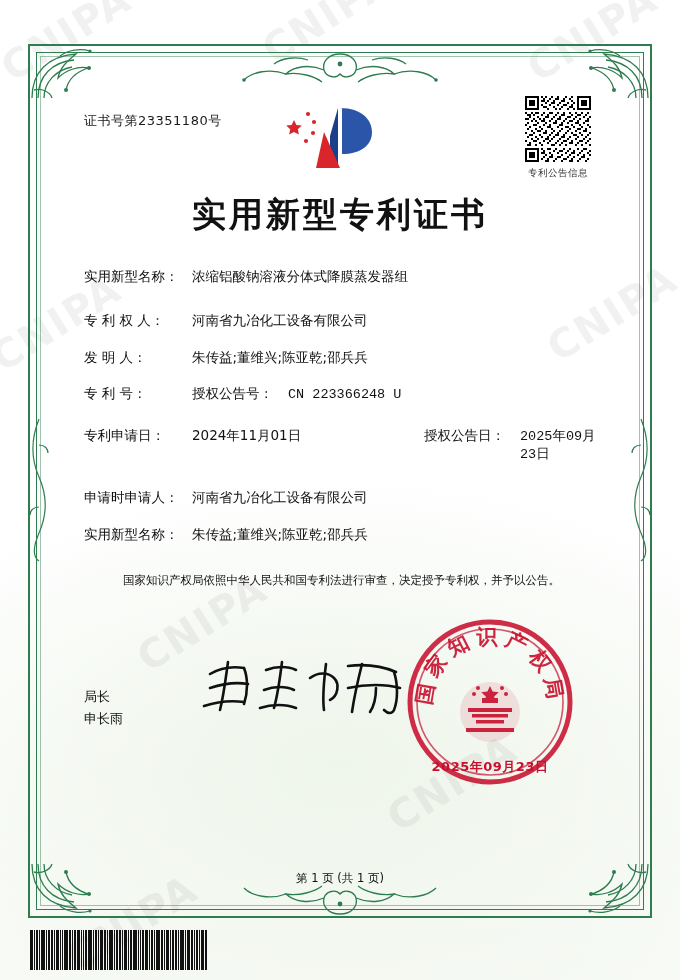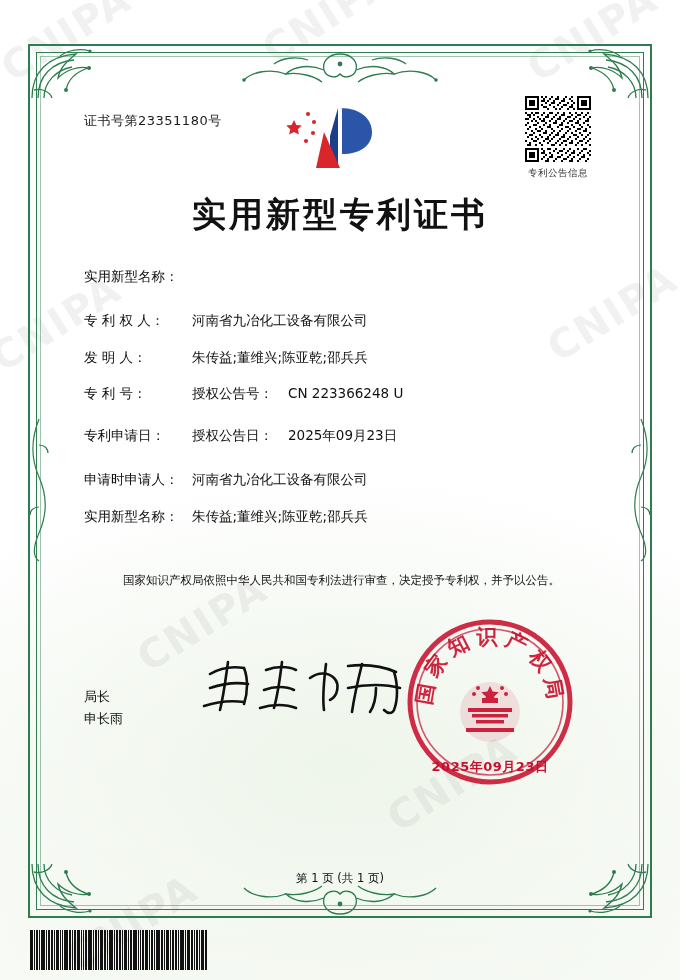--- a/index.html
+++ b/index.html
@@ -177,21 +177,21 @@
   }
   .frow.two .fvalue {
     flex: 0 0 232px;
     width: 232px;
   }
   .flabel2 {
     width: 96px;
     flex: 0 0 96px;
     white-space: nowrap;
   }
-  .fvalue2 { flex: 1 1 auto; }
+  .fvalue2 { flex: 1 1 auto; font-family: Liberation Mono, monospace; }
 
   .statement {
     position: absolute;
     left: 24px;
     right: 14px;
     top: 478px;
     font-size: 11.5px;
     line-height: 21px;
     color: #111;
     text-align: justify;
@@ -670,20 +670,21 @@
       </svg>
       <div class="qr-caption">专利公告信息</div>
     </div>
 
     <div class="main-title">实用新型专利证书</div>
 
     <div class="fields">
 
       <div class="frow">
         <div class="flabel">实用新型名称：</div>
+        <div class="fvalue">浓缩铝酸钠溶液分体式降膜蒸发器组</div>
       </div>
 
       <div class="frow" style="margin-top:26px;">
         <div class="flabel">专 利 权 人：</div>
         <div class="fvalue">河南省九冶化工设备有限公司</div>
       </div>
 
 
       <div class="frow">
         <div class="flabel">发 明 人：</div>
@@ -691,20 +692,21 @@
       </div>
 
       <div class="frow two" style="margin-top:10px;">
         <div class="flabel">专 利 号：</div>
         <div class="flabel2">授权公告号：</div>
         <div class="fvalue2">CN 223366248 U</div>
       </div>
 
       <div class="frow two" style="margin-top:24px;">
         <div class="flabel">专利申请日：</div>
+        <div class="fvalue">2024年11月01日</div>
         <div class="flabel2">授权公告日：</div>
         <div class="fvalue2">2025年09月23日</div>
       </div>
 
       <div class="frow" style="margin-top:26px;">
         <div class="flabel">申请时申请人：</div>
         <div class="fvalue">河南省九冶化工设备有限公司</div>
       </div>
 
       <div class="frow">

